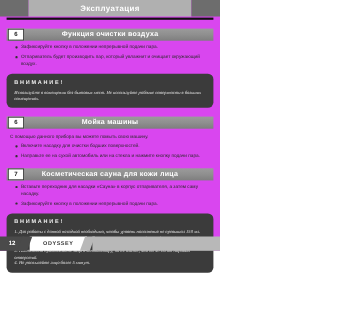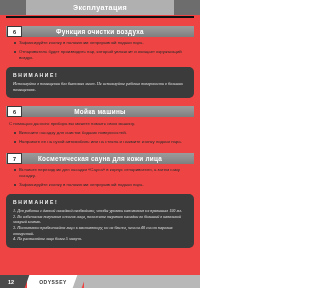--- a/index.html
+++ b/index.html
@@ -4,23 +4,23 @@
 <style>
   html,body{margin:0;padding:0;}
   body{
     width:200px;height:288px;
     background:#ffffff;
     font-family:"Liberation Sans", sans-serif;
     overflow:hidden;
     position:relative;
   }
   .page{
-    width:200px;height:288px;
-    position:relative;
-    background:#ef4444;
+    width:200px;height:228px;
+    position:relative;
+    background:#d946ef;
     box-sizing:border-box;
   }
 
   
   .topbar{
     position:relative;
     height:15px;
     display:flex;
     align-items:stretch;
   }

